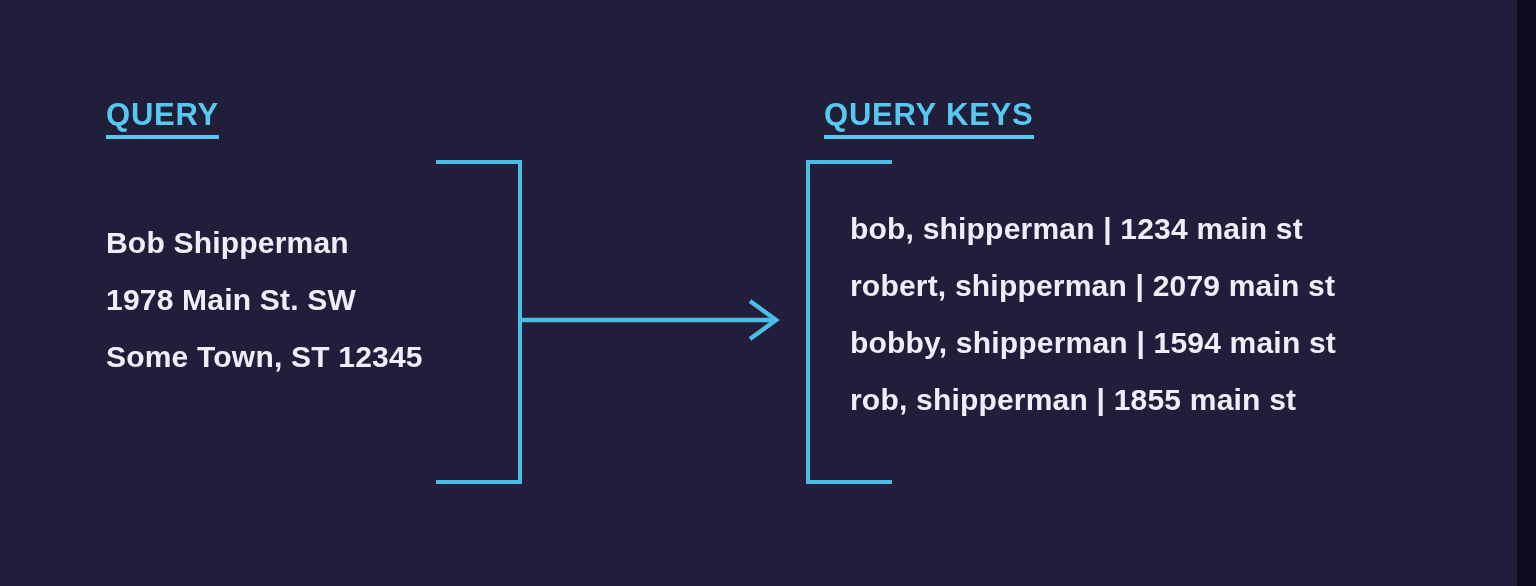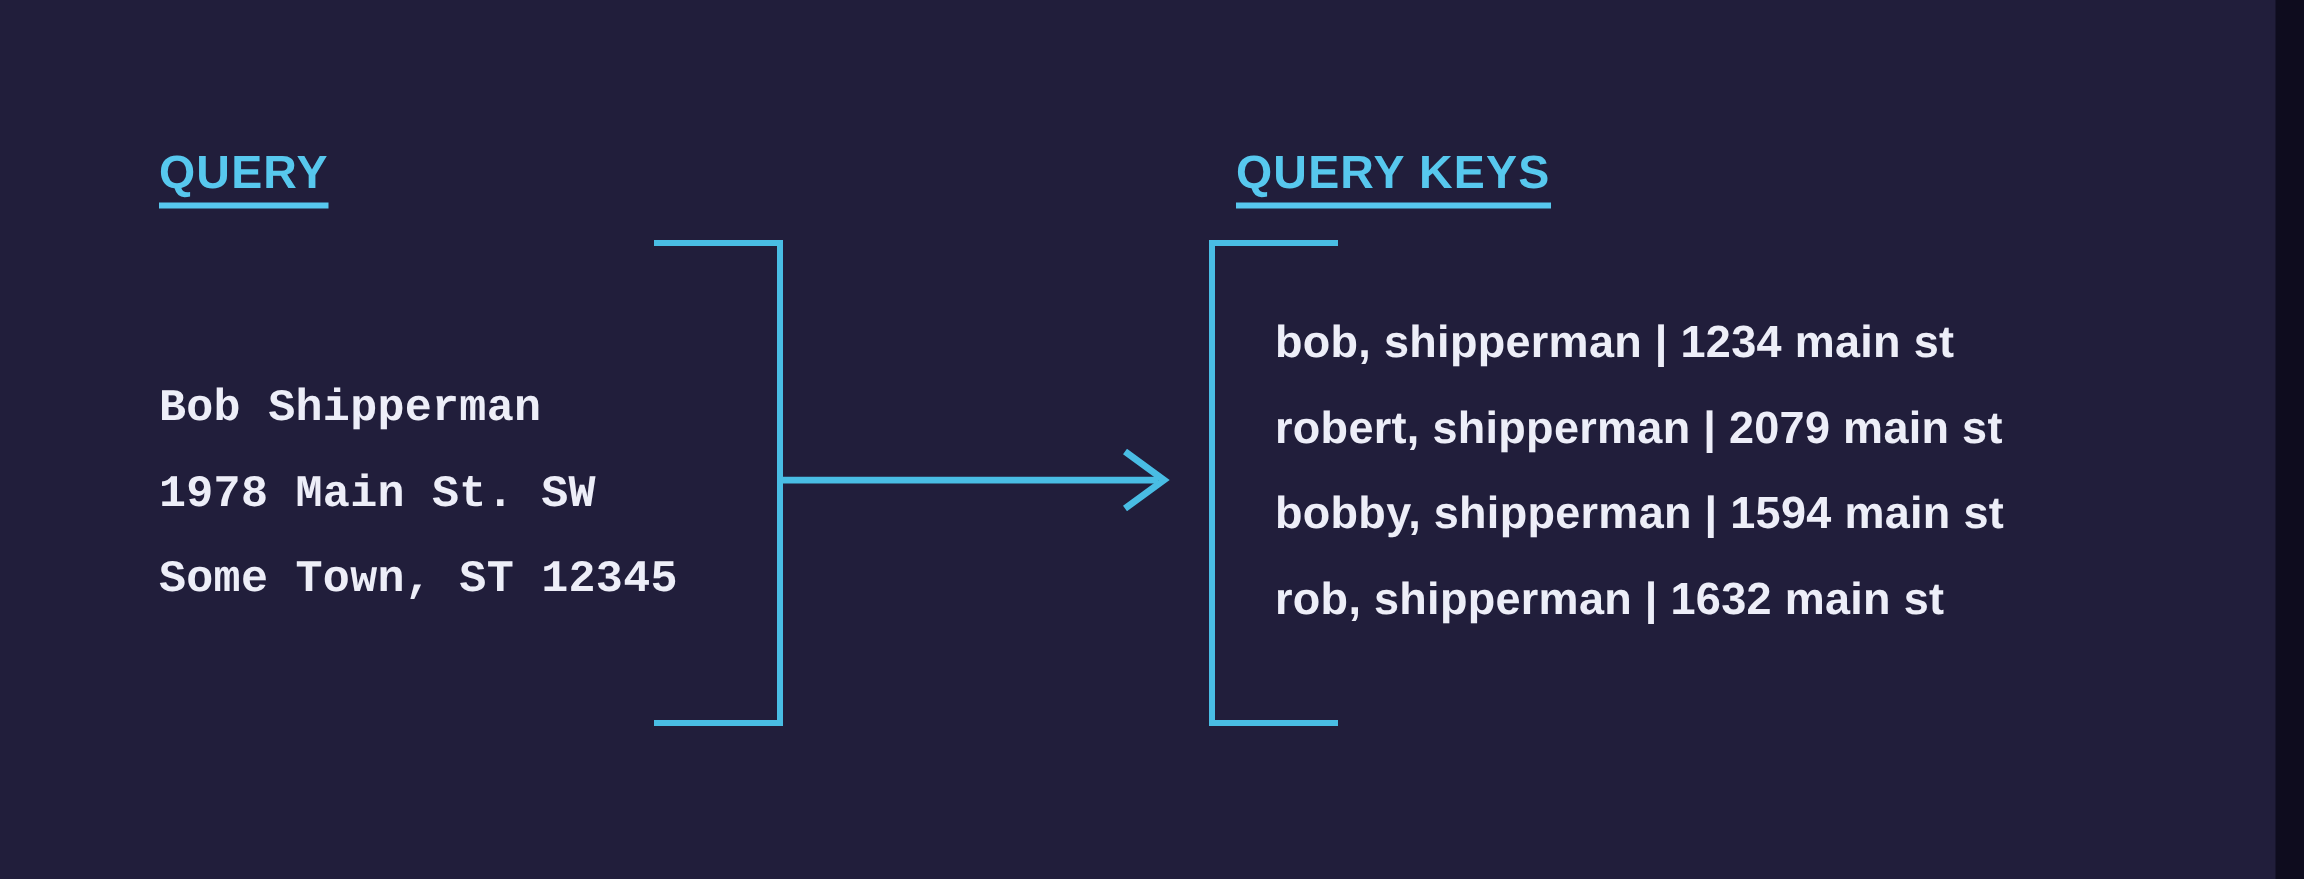--- a/index.html
+++ b/index.html
@@ -29,21 +29,21 @@
   .heading-query-keys { left: 807px; margin-left: 17px; }
   .text-block {
     position: absolute;
     color: var(--text, #edeef8);
     font-size: 30px;
     font-weight: 700;
     line-height: 57px;
     letter-spacing: 0.2px;
     white-space: nowrap;
   }
-  .address-block { left: 106px; top: 245px; font-family: Liberation Mono, monospace; }
+  .address-block { left: 106px; top: 214px; }
   .keys-block { left: 850px; top: 200px; }
   .bracket {
     position: absolute;
     top: 160px;
     width: 82px;
     height: 316px;
     border-top: 4px solid var(--accent, #49bde4);
     border-bottom: 4px solid var(--accent, #49bde4);
   }
   .bracket-close {  
@@ -82,16 +82,16 @@
   </svg>
 
   <div class="heading heading-query-keys">QUERY KEYS</div>
 
   <div class="bracket bracket-open"></div>
 
   <div class="text-block keys-block">
     <div>bob, shipperman | 1234 main st</div>
     <div>robert, shipperman | 2079 main st</div>
     <div>bobby, shipperman | 1594 main st</div>
-    <div>rob, shipperman | 1632 main st</div>
+    <div>rob, shipperman | 1855 main st</div>
   </div>
 
 </div>
 
 </body></html>

